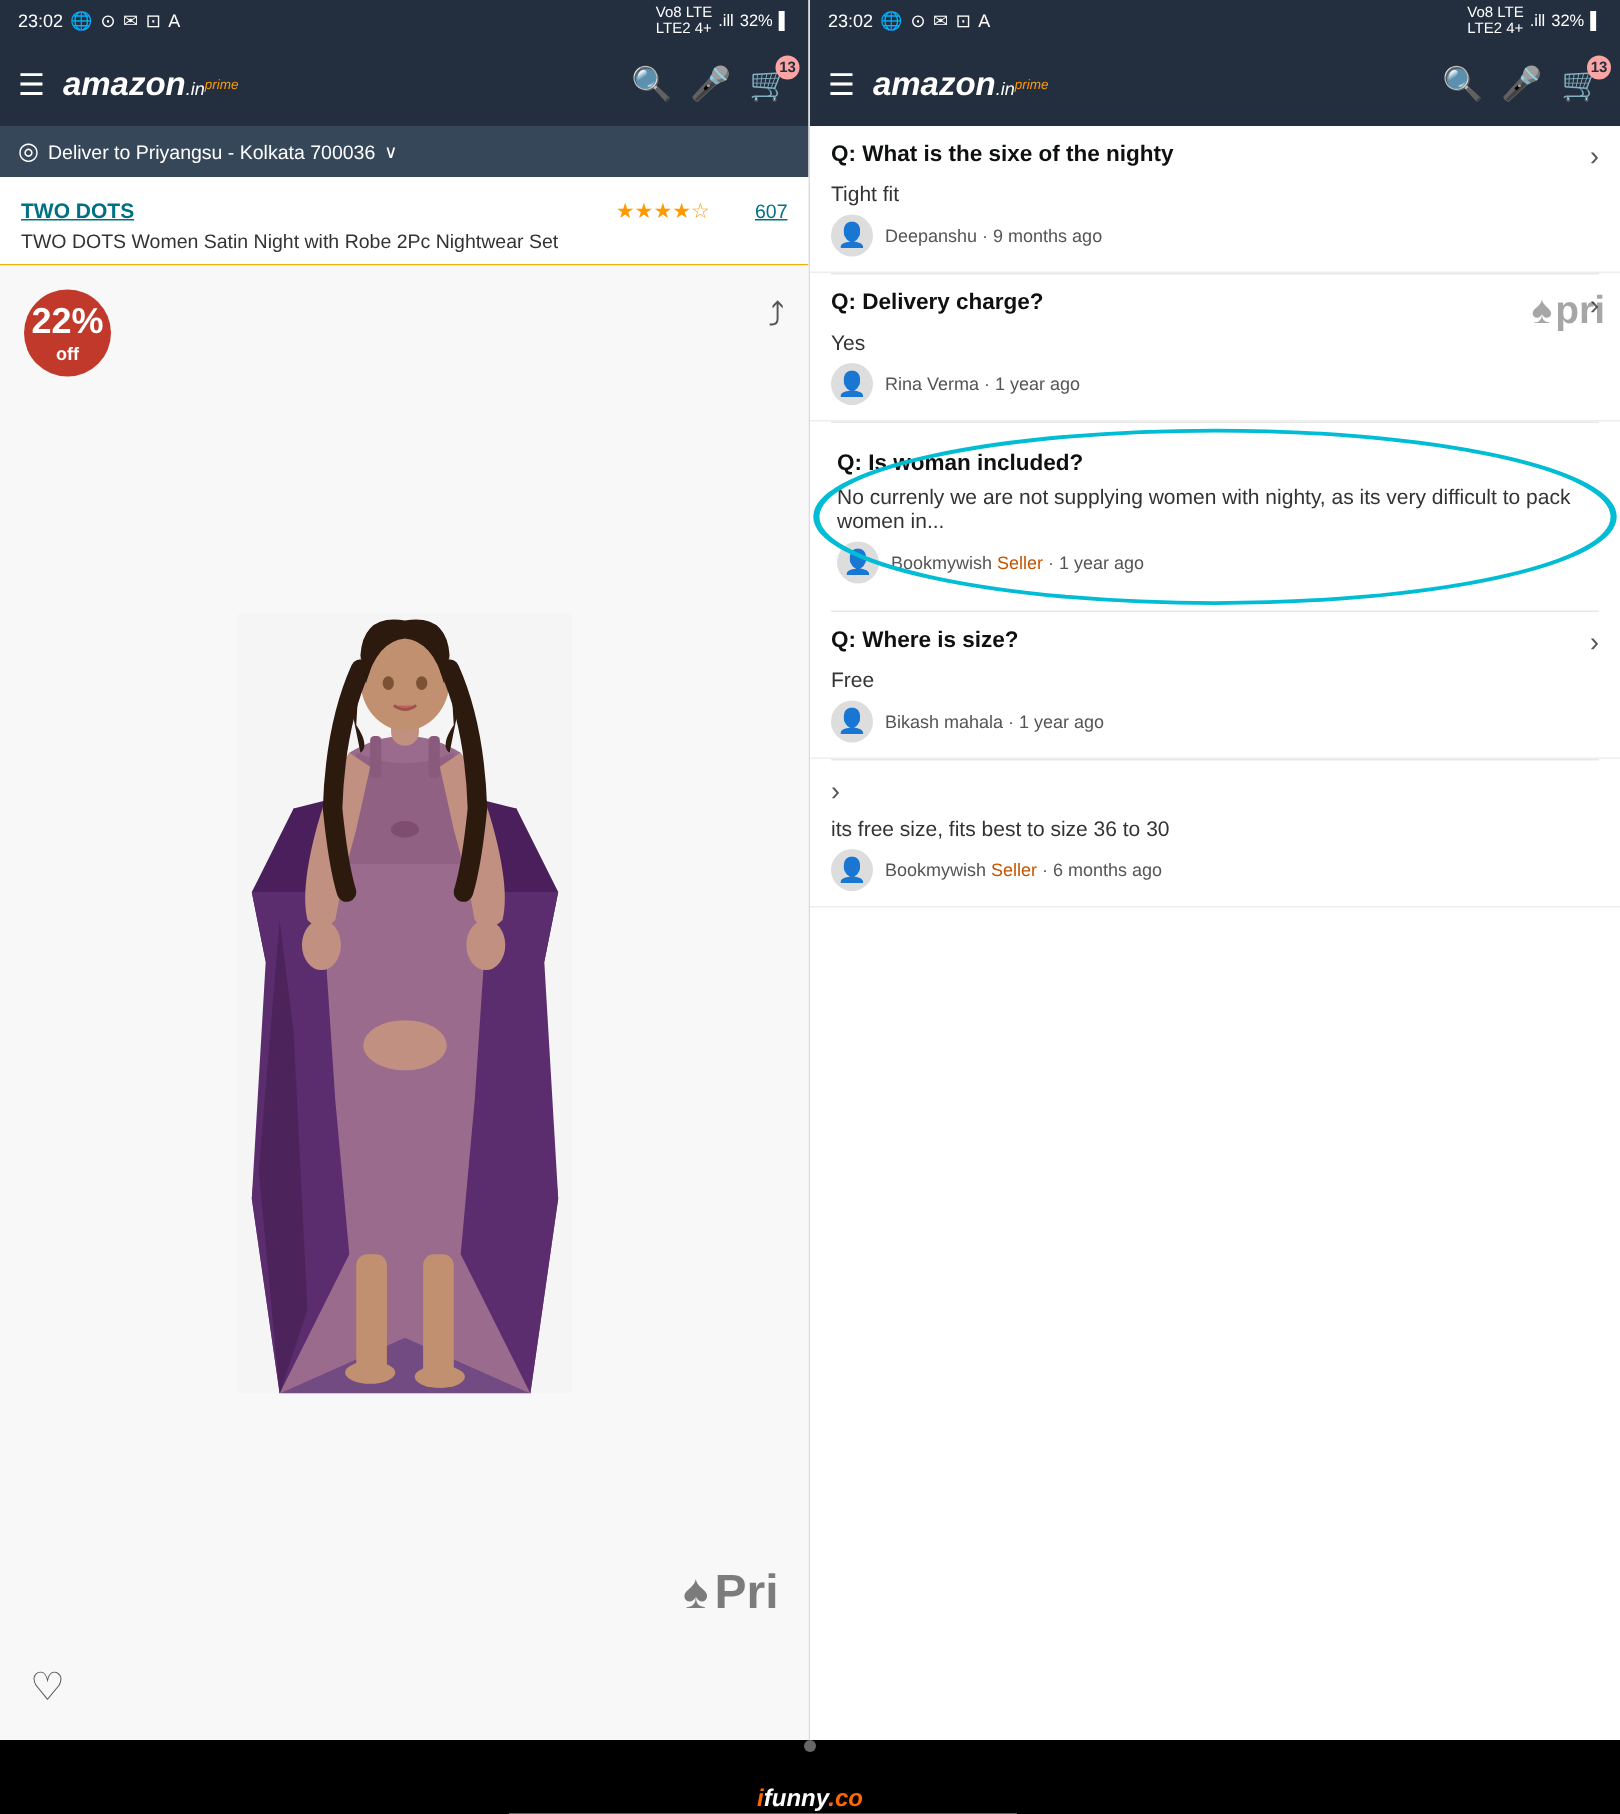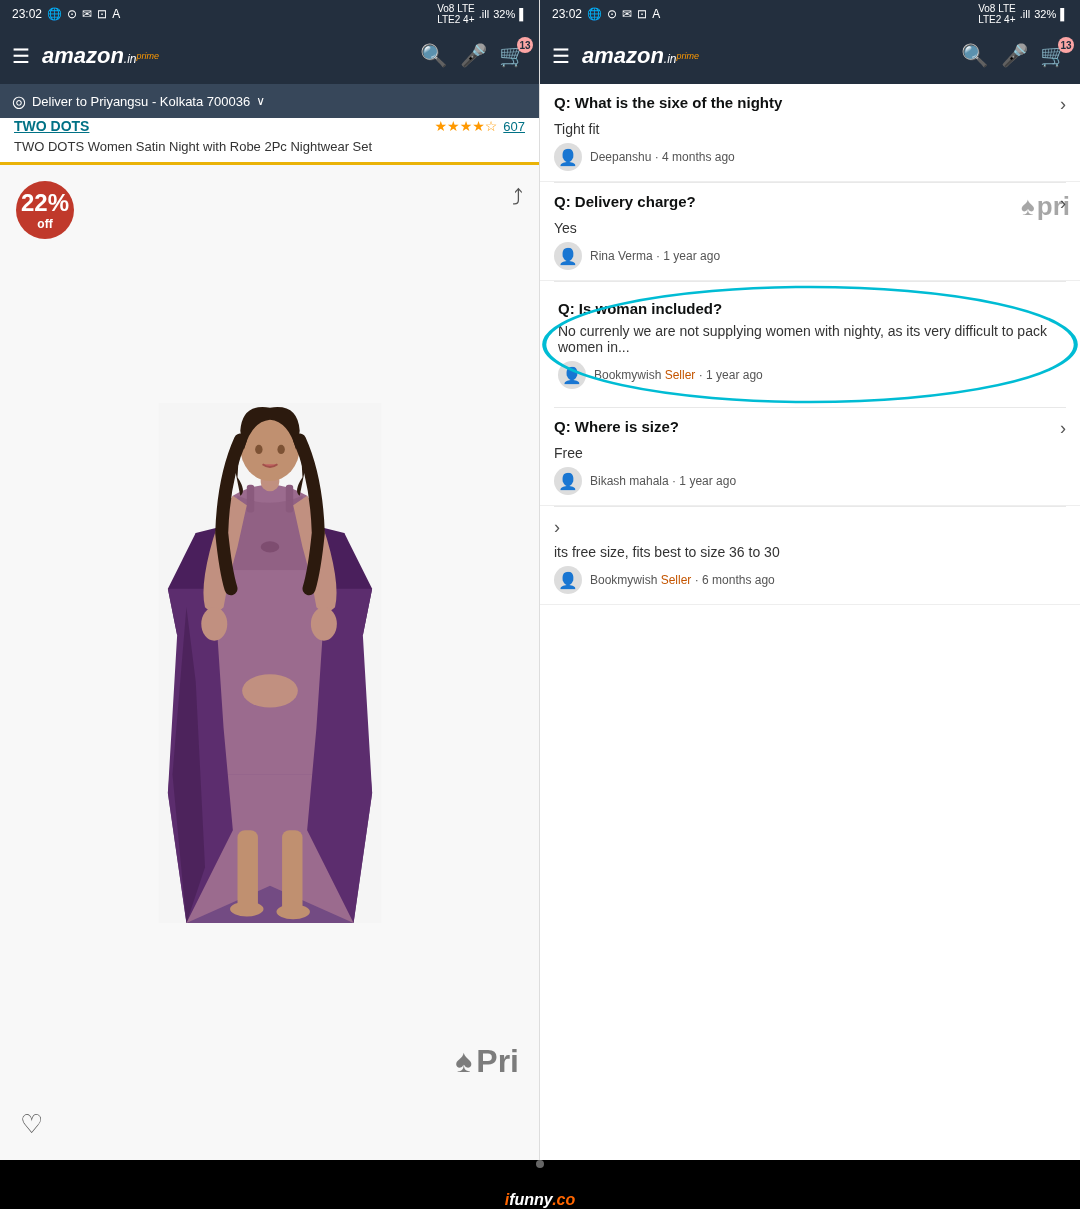--- a/index.html
+++ b/index.html
@@ -95,31 +95,31 @@
       display: flex;
       align-items: center;
       gap: 6px;
       height: 34px;
     }
     .delivery-bar-text { color: #fff; font-size: 13px; }
     .delivery-bar-chevron { color: #fff; font-size: 12px; }
 
     
     .product-info {
-      padding: 0 14px 6px;
-      border-bottom: 3px solid #eab308;
+      padding: 14px 14px 6px;
+      border-bottom: 1px solid #eab308;
     }
     .brand-name {
       color: #007185;
       font-size: 14px;
       font-weight: bold;
       text-decoration: underline;
     }
     .stars { color: #ff9900; font-size: 14px; }
-    .review-count { color: #007185; font-size: 13px; text-decoration: underline; }
+    .review-count { color: #007185; font-size: 13px; text-decoration: underline; margin-left: 24px; }
     .product-title { color: #333; font-size: 13px; margin-top: 4px; line-height: 1.4; }
 
     
     .product-image-area {
       position: relative;
       flex: 1;
       background: #f8f8f8;
       display: flex;
       align-items: center;
       justify-content: center;
@@ -411,21 +411,21 @@
     <div style="flex:1;overflow-y:auto;position:relative;">
 
       <div class="qa-section">
         <div class="qa-question">
           <span class="qa-question-text">Q: What is the sixe of the nighty</span>
           <span class="qa-chevron">›</span>
         </div>
         <div class="qa-answer">Tight fit</div>
         <div class="qa-meta">
           <div class="qa-avatar">👤</div>
-          <span>Deepanshu · 4 months ago</span>
+          <span>Deepanshu · 9 months ago</span>
         </div>
       </div>
 
       <div class="divider"></div>
 
       <div class="qa-section" style="position:relative;">
         <div class="qa-question">
           <span class="qa-question-text">Q: Delivery charge?</span>
           <span class="qa-chevron">›</span>
         </div>

